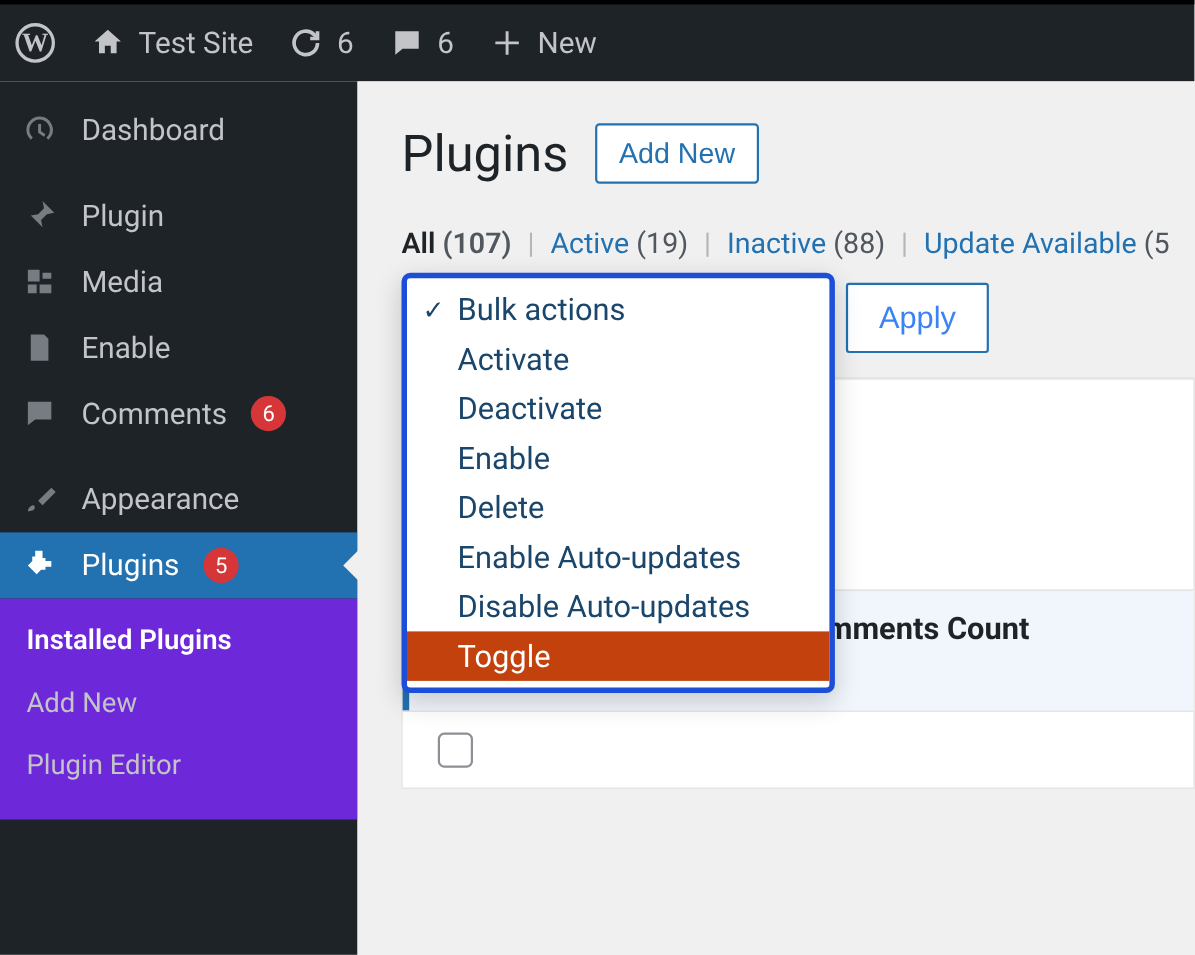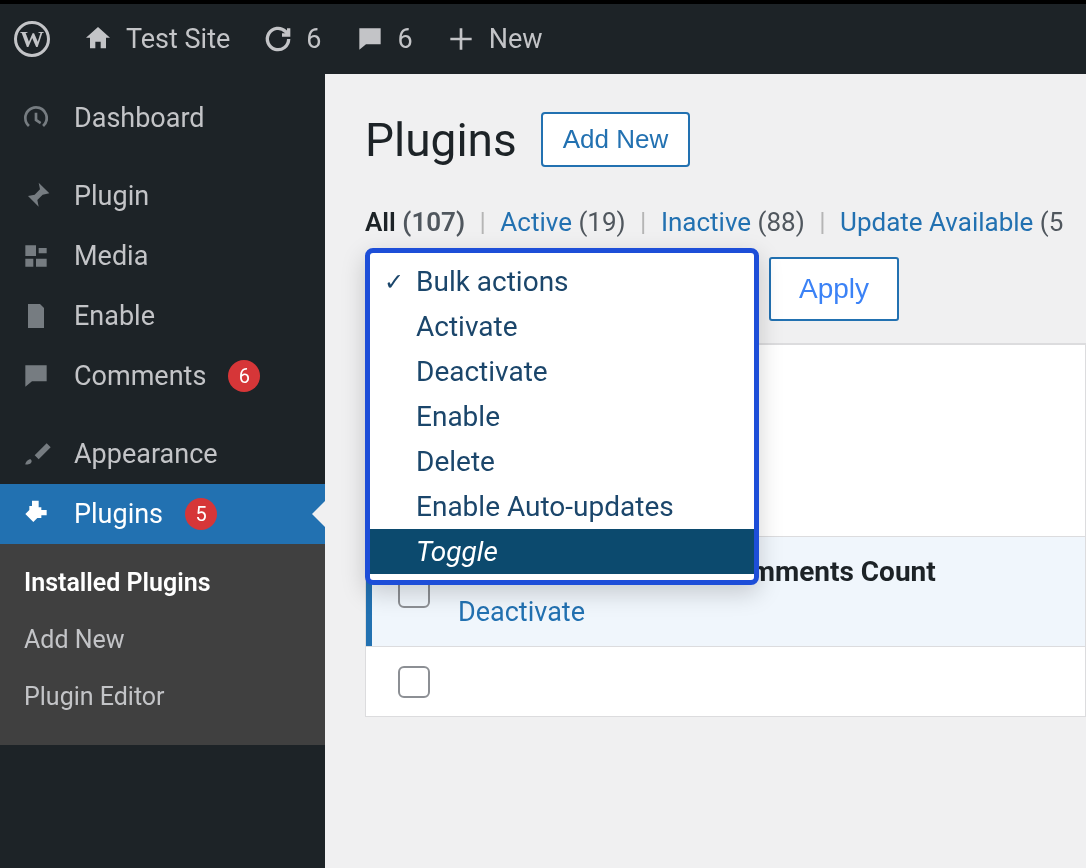--- a/index.html
+++ b/index.html
@@ -74,21 +74,21 @@
     transform:translateY(-50%);
     border:14px solid transparent;
     border-right-color:#f0f0f1;
   }
   .badge {
     min-width:32px;height:32px;border-radius:16px;
     background:#d63638;color:#fff;
     display:inline-flex;align-items:center;justify-content:center;
     font-size:20px;margin-left:4px;padding:0 6px;
   }
-  .submenu { background:#404040; padding: 10px 0 20px 0; }
+  .submenu { background:#6d28d9; padding: 10px 0 20px 0; }
   .submenu-item {
     padding: 14px 20px 14px 24px;
     color:#c3c4c7;
     font-size:25px;
     cursor:pointer;
   }
   .submenu-item.current { color:#fff; font-weight:600; }
 
   
   .content {
@@ -179,23 +179,22 @@
     cursor:pointer;
     display:flex;
     align-items:center;
     position:relative;
   }
   .bulk-dropdown .opt.checked::before {
     content:'✓';
     position:absolute; left:14px; color:#1b466b; font-size:24px;
   }
   .bulk-dropdown .opt.hover {
-    background:#0c4a6e;
+    background:#c2410c;
     color:#fff;
-    font-style:italic;
   }
 
   svg.ico { width:32px;height:32px;display:block; }
 </style>
 </head>
 <body>
 
 <div class="adminbar">
   <div class="ab-item first">
     <span class="wp-logo">W</span>
@@ -378,14 +377,15 @@
 
 </div>
 
 <div class="bulk-dropdown">
   <div class="opt checked">Bulk actions</div>
   <div class="opt">Activate</div>
   <div class="opt">Deactivate</div>
   <div class="opt">Enable</div>
   <div class="opt">Delete</div>
   <div class="opt">Enable Auto-updates</div>
+  <div class="opt">Disable Auto-updates</div>
   <div class="opt hover">Toggle</div>
 </div>
 
 </body></html>

